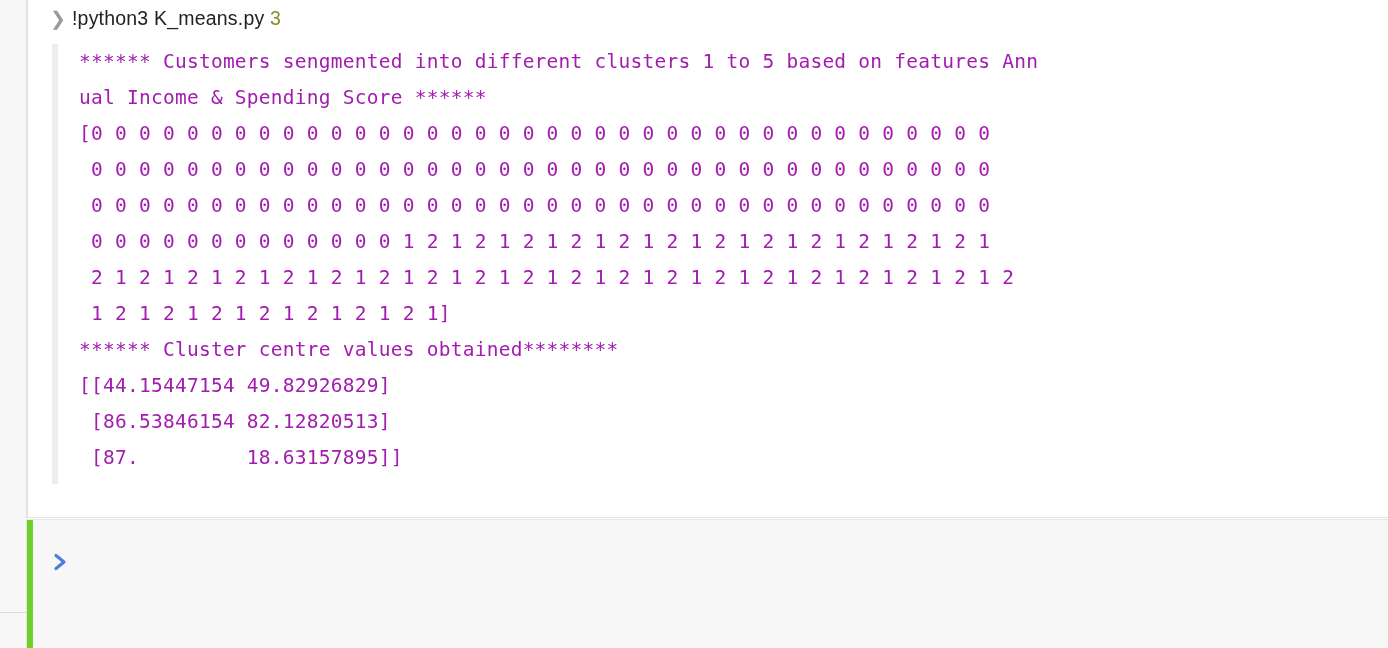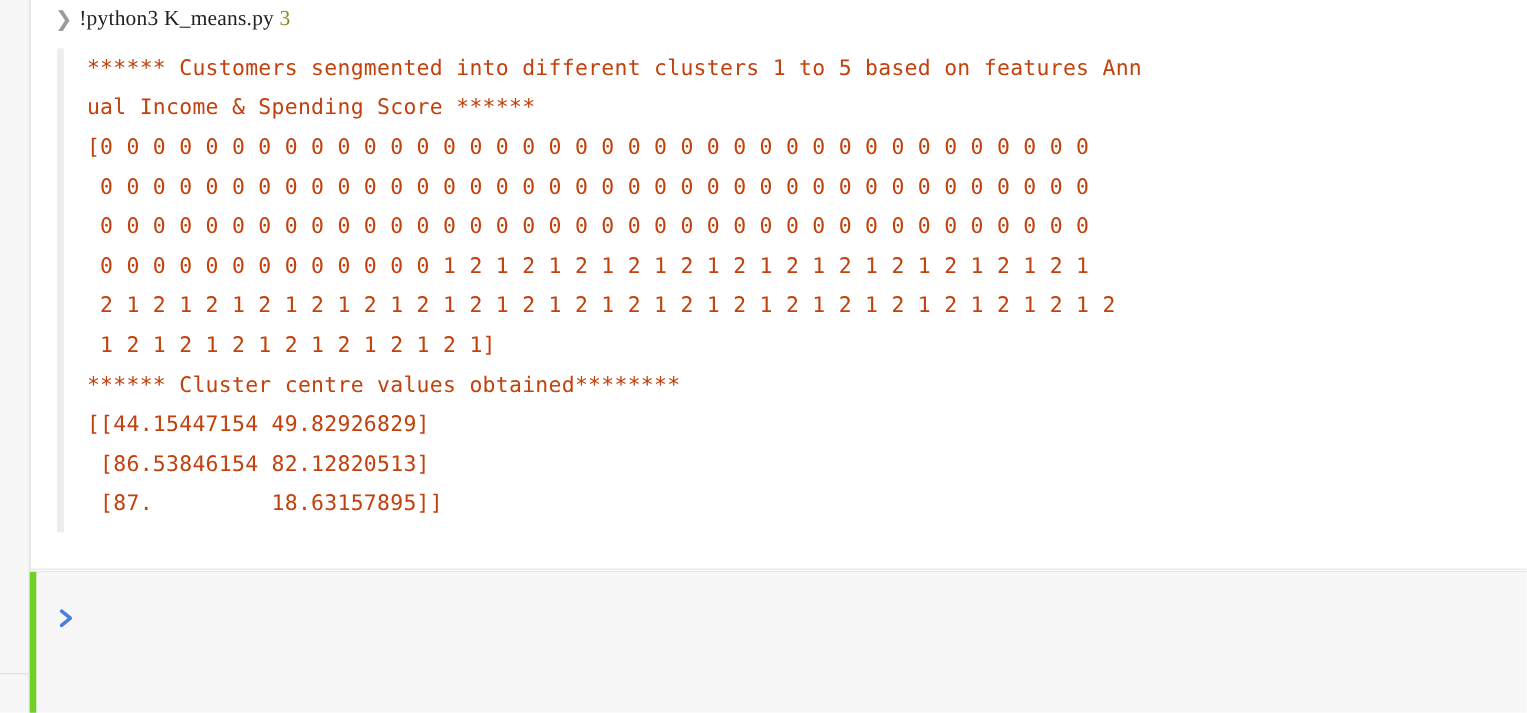--- a/index.html
+++ b/index.html
@@ -63,21 +63,21 @@
     width: 28px;
     margin-left: 16px;
     color: #9b9b9b;
     font-size: 19px;
     line-height: 1;
     font-family: "DejaVu Sans", sans-serif;
     text-align: center;
     user-select: none;
   }
   .code-line {
-    font-family: Liberation Serif, serif;
+    font-family: Liberation Sans, sans-serif;
     font-size: 19.5px;
     letter-spacing: 0.2px;
     color: #222222;
     white-space: pre;
   }
   .tok-num { color: #8a8a28; }
 
   
   .output-wrap {
     position: absolute;
@@ -92,21 +92,21 @@
     width: 6px;
     height: 440px;
     background: #ededed;
   }
   .output-text {
     margin-left: 27px;
     font-family: "DejaVu Sans Mono", monospace;
     font-size: 19.5px;
     line-height: 36px;
     letter-spacing: 0.25px;
-    color: #c2410c;
+    color: #a21caf;
     white-space: pre;
   }
 
   
   .cell-active {
     position: absolute;
     left: 27px;
     top: 519px;
     width: 1361px;
     height: 129px;

